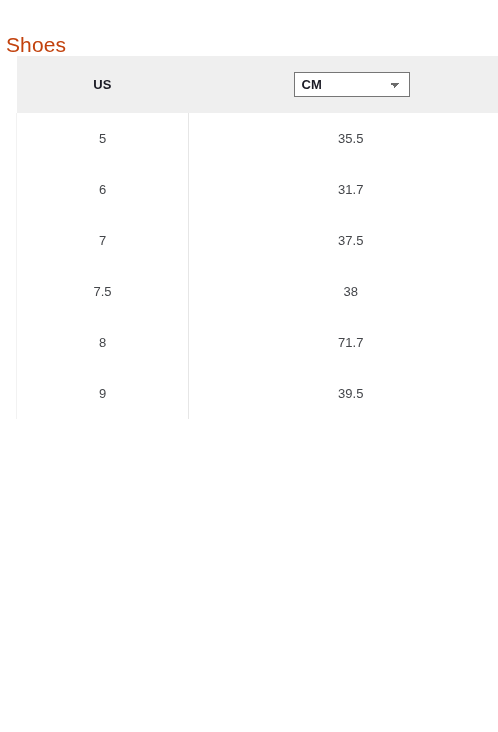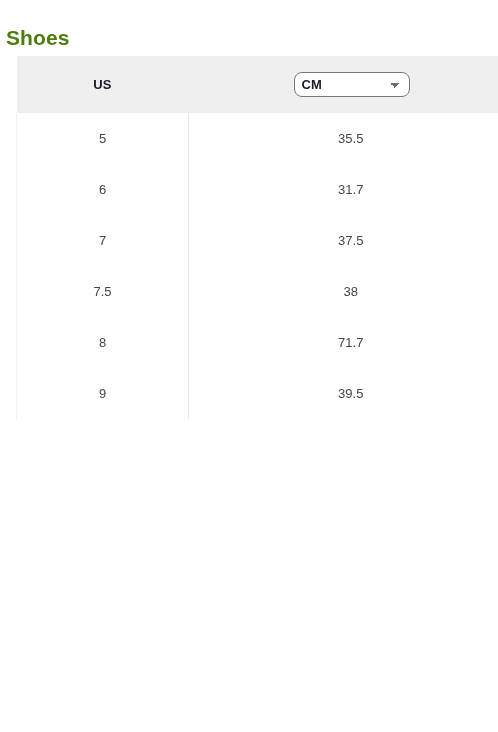--- a/index.html
+++ b/index.html
@@ -19,25 +19,25 @@
     position: relative;
     width: 498px;
     height: 732px;
     background: #ffffff;
   }
 
   
   .page-title {
     position: absolute;
     left: 6px;
-    top: 10px;
+    top: 17px;
     font-size: 21px;
     line-height: 28px;
-    font-weight: bold;
-    color: #4d7c0f;
+    font-weight: normal;
+    color: #c2410c;
     letter-spacing: 0.1px;
     white-space: nowrap;
   }
 
   
   .size-table {
     position: absolute;
     left: 16px;
     top: 56px;
     width: 498px;
@@ -79,21 +79,21 @@
   
   .unit-select {
     -webkit-appearance: none;
     -moz-appearance: none;
     appearance: none;
     width: 116px;
     height: 25px;
     box-sizing: border-box;
     padding: 0 20px 0 7px;
     border: 1px solid #767676;
-    border-radius: 8px;
+    border-radius: 0;
     background-color: #ffffff;
     background-image:
       linear-gradient(45deg, transparent 50%, #6b6b6b 50%),
       linear-gradient(135deg, #6b6b6b 50%, transparent 50%);
     background-position:
       calc(100% - 14px) calc(50% + 1px),
       calc(100% - 9px) calc(50% + 1px);
     background-size: 5px 5px, 5px 5px;
     background-repeat: no-repeat;
     font-family: "Liberation Sans", sans-serif;

